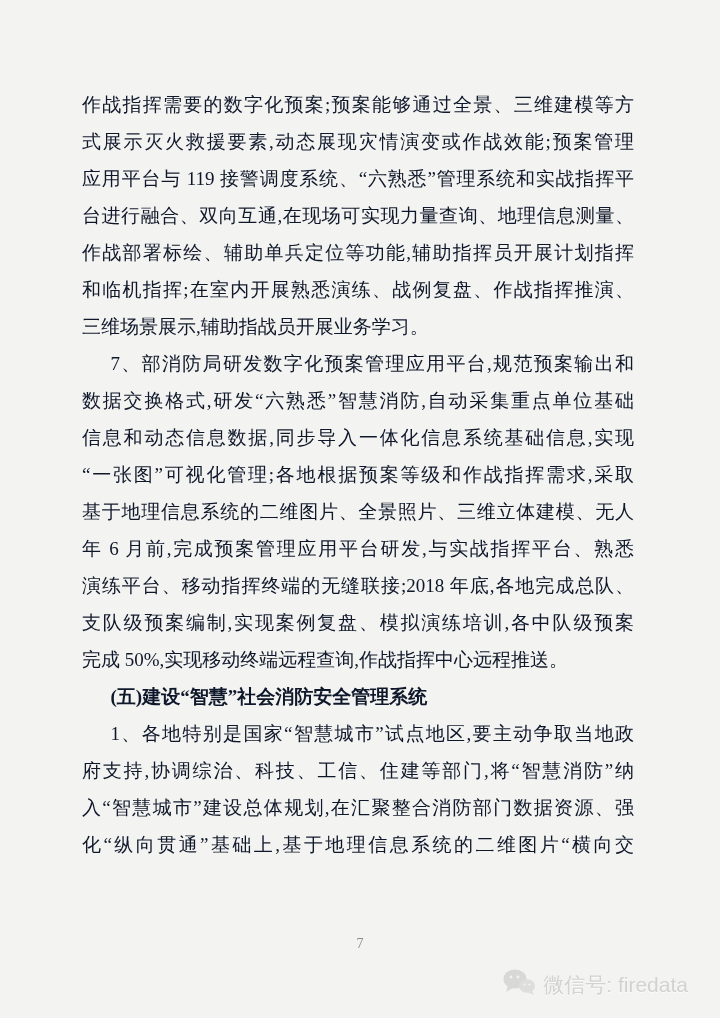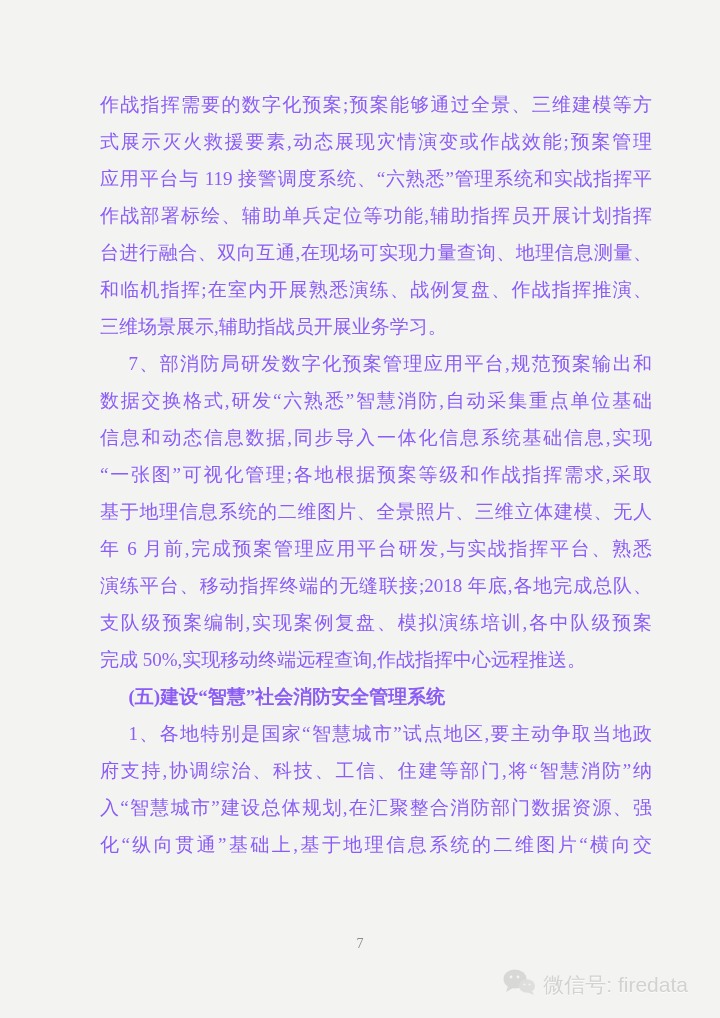--- a/index.html
+++ b/index.html
@@ -12,24 +12,24 @@
     font-family: "Liberation Serif", "DejaVu Serif", serif;
   }
   .page {
     position: relative;
     width: 720px;
     height: 1018px;
     background: #f3f3f1;
   }
   .doc-body {
     position: absolute;
-    left: 100px;
+    left: 82px;
     top: 86px;
     width: 552px;
-    color: #8b5cf6;
+    color: #0f172a;
     font-size: 19px;
     line-height: 37px;
   }
   .paragraph { margin: 0; padding: 0; }
   .line {
     text-align: justify;
     text-align-last: justify;
     white-space: nowrap;
     height: 37px;
     overflow: visible;
@@ -72,22 +72,22 @@
 <body>
 
 <div class="page">
 
   <div class="doc-body">
 
     <div class="paragraph">
       <div class="line">作战指挥需要的数字化预案;预案能够通过全景、三维建模等方</div>
       <div class="line">式展示灭火救援要素,动态展现灾情演变或作战效能;预案管理</div>
       <div class="line">应用平台与 119 接警调度系统、“六熟悉”管理系统和实战指挥平</div>
+      <div class="line">台进行融合、双向互通,在现场可实现力量查询、地理信息测量、</div>
       <div class="line">作战部署标绘、辅助单兵定位等功能,辅助指挥员开展计划指挥</div>
-      <div class="line">台进行融合、双向互通,在现场可实现力量查询、地理信息测量、</div>
       <div class="line">和临机指挥;在室内开展熟悉演练、战例复盘、作战指挥推演、</div>
       <div class="line lastline">三维场景展示,辅助指战员开展业务学习。</div>
     </div>
 
     <div class="paragraph">
       <div class="line indent">7、部消防局研发数字化预案管理应用平台,规范预案输出和</div>
       <div class="line">数据交换格式,研发“六熟悉”智慧消防,自动采集重点单位基础</div>
       <div class="line">信息和动态信息数据,同步导入一体化信息系统基础信息,实现</div>
       <div class="line">“一张图”可视化管理;各地根据预案等级和作战指挥需求,采取</div>
       <div class="line">基于地理信息系统的二维图片、全景照片、三维立体建模、无人</div>

